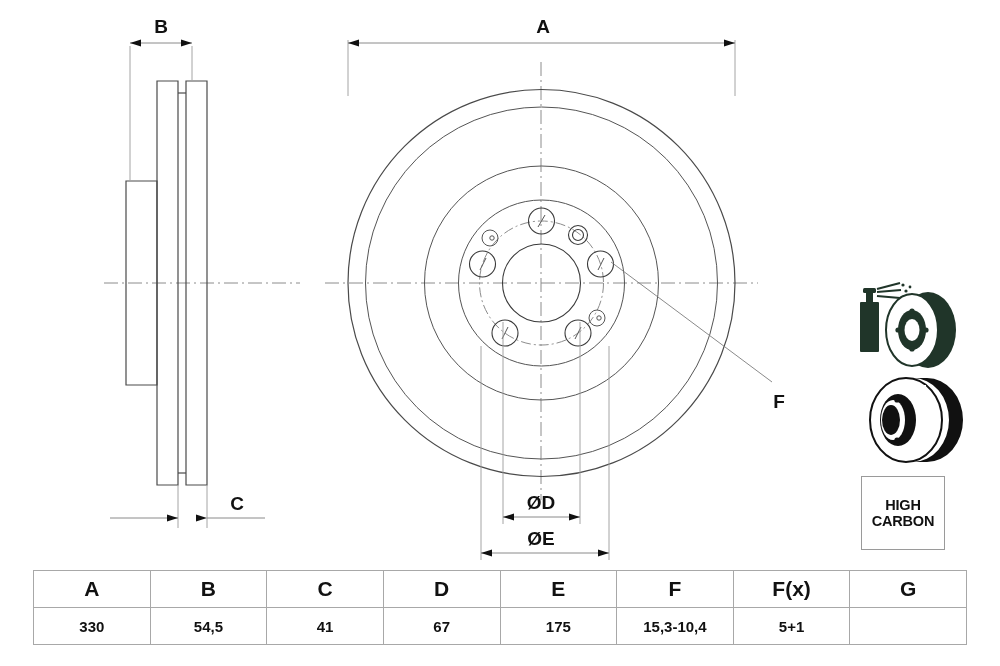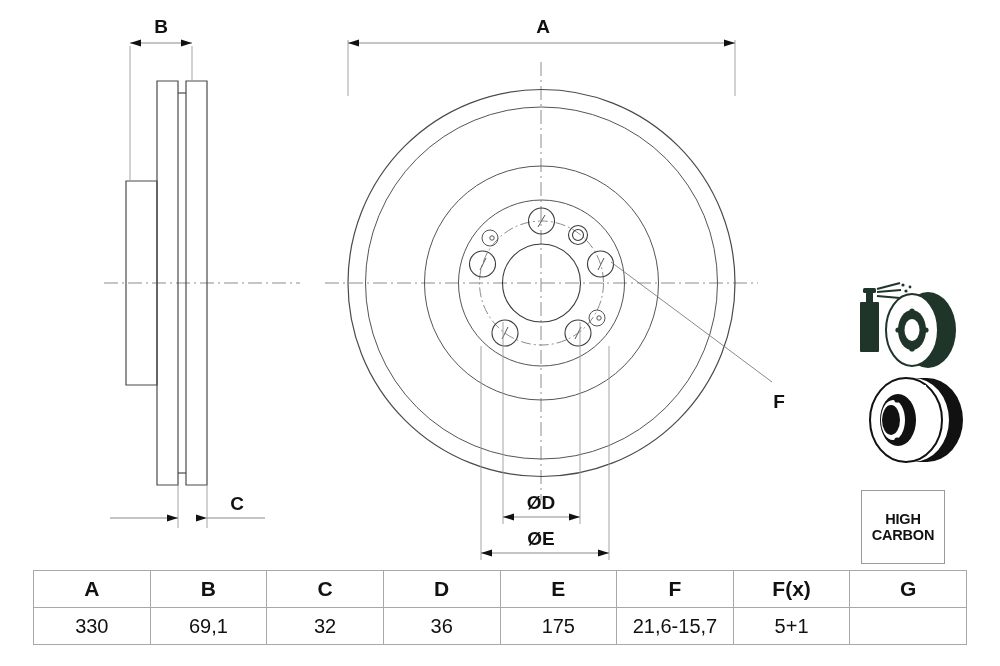--- a/index.html
+++ b/index.html
@@ -49,21 +49,21 @@
   .arrow { fill: #111111; stroke: none; }
 
   
   .ico-dark { fill: #203529; stroke: none; }
   .ico-line { fill: none; stroke: #203529; stroke-width: 2; }
   .ico-black { fill: #111111; stroke: none; }
 
   #high-carbon-badge {
     position: absolute;
     left: 861px;
-    top: 490px;
+    top: 476px;
     width: 84px;
     height: 74px;
     border: 1.5px solid #9a9a9a;
     background: #ffffff;
     box-sizing: border-box;
     display: flex;
     flex-direction: column;
     align-items: center;
     justify-content: center;
     line-height: 1.12;
@@ -91,22 +91,22 @@
     font-family: "Liberation Sans", sans-serif;
     color: #111111;
     height: 36px;
     padding: 0;
   }
   #spec-table th {
     font-size: 21px;
     font-weight: 700;
   }
   #spec-table td {
-    font-size: 20px;
-    font-weight: 400;
+    font-size: 15px;
+    font-weight: 700;
   }
 </style>
 </head>
 <body>
 
 <div id="drawing-root">
 
   <svg id="tech-drawing" viewBox="0 0 1000 666" xmlns="http://www.w3.org/2000/svg">
 
     <defs>
@@ -277,24 +277,24 @@
         <th>D</th>
         <th>E</th>
         <th>F</th>
         <th>F(x)</th>
         <th>G</th>
       </tr>
     </thead>
     <tbody>
       <tr>
         <td>330</td>
-        <td>69,1</td>
-        <td>32</td>
-        <td>36</td>
+        <td>54,5</td>
+        <td>41</td>
+        <td>67</td>
         <td>175</td>
-        <td>21,6-15,7</td>
+        <td>15,3-10,4</td>
         <td>5+1</td>
         <td></td>
       </tr>
     </tbody>
   </table>
 
 </div>
 
 </body></html>

